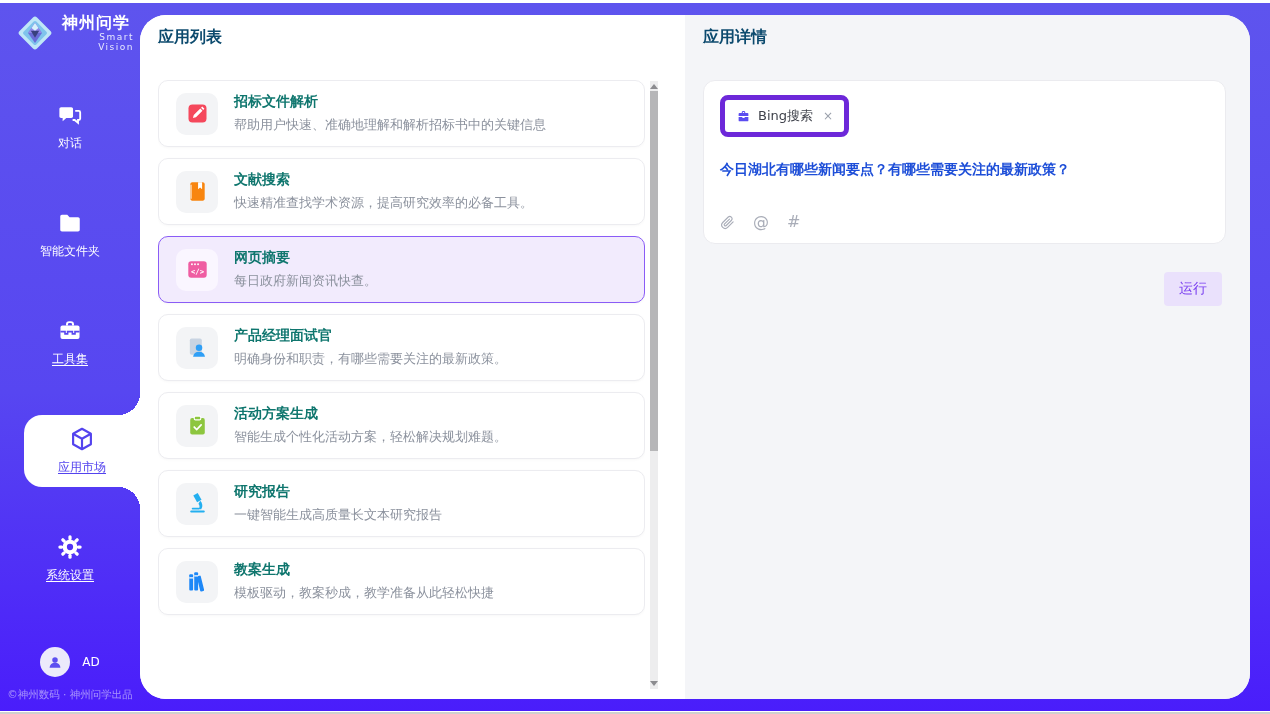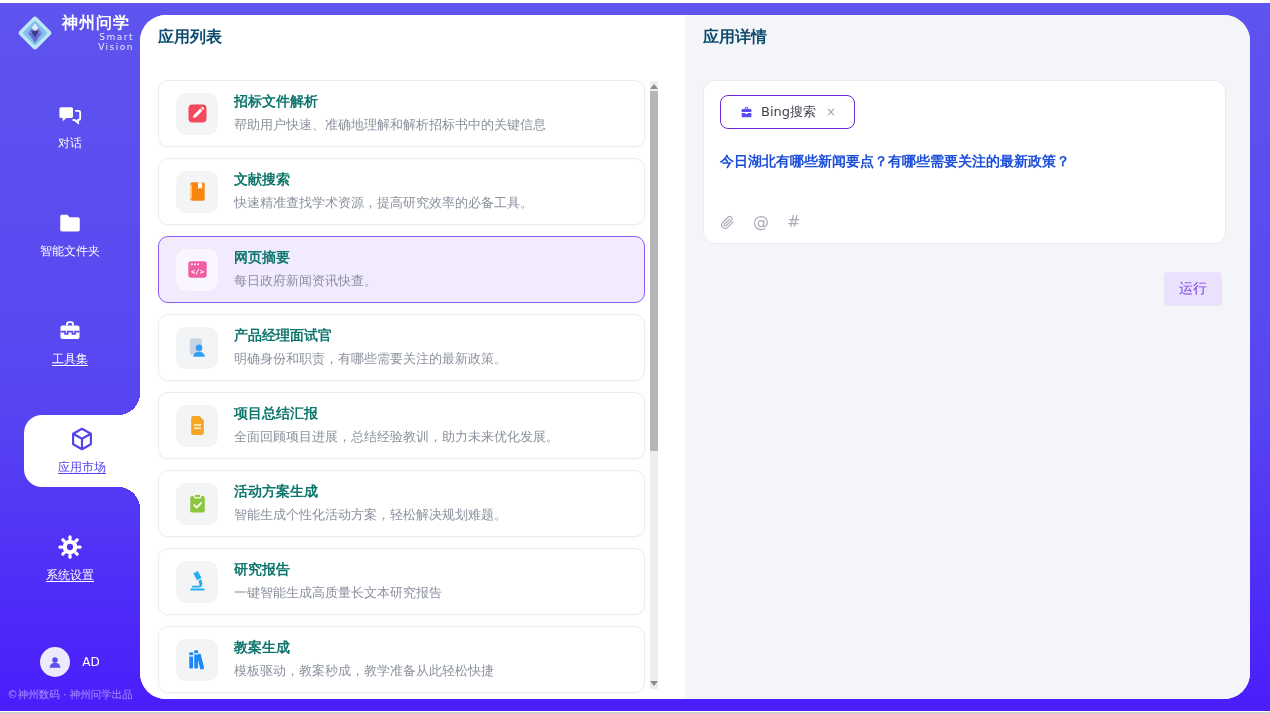--- a/index.html
+++ b/index.html
@@ -56,22 +56,22 @@
   .scrollbar { position:absolute; right:27px; top:66px; bottom:10px; width:8px; background:#ededee; }
   .sb-arrow { position:absolute; left:0; width:0; height:0; border-left:4px solid transparent; border-right:4px solid transparent; }
   .sb-arrow.up { top:3px; border-bottom:5px solid #8c8c90; }
   .sb-arrow.down { bottom:3px; border-top:5px solid #8c8c90; }
   .sb-thumb { position:absolute; top:10px; left:0; width:8px; height:360px; background:#b6b6b8; }
 
   
   .detail-panel { flex:1; position:relative; background:#f4f5f8; }
   .input-card { position:absolute; top:65px; left:18px; right:24px; height:164px; background:#fff;
     border:1px solid #ebebef; border-radius:12px; padding:14px 16px; }
-  .chip { display:inline-flex; align-items:center; gap:7px; border:1px solid #6d28d9; border-radius:8px;
-    padding:7px 18px; background:#fff; font-size:13px; color:#3f424b; }
+  .chip { display:inline-flex; align-items:center; gap:7px; border:5px solid #6d28d9; border-radius:8px;
+    padding:7px 11px; background:#fff; font-size:13px; color:#3f424b; }
   .chip-icon { width:15px; height:15px; color:#5b4cf0; }
   .chip-icon svg { width:100%; height:100%; display:block; }
   .chip-close { color:#9aa0ab; font-size:12px; margin-left:3px; cursor:pointer; }
   .query { margin-top:22px; font-size:14px; color:#1d4ed8; line-height:1.5; cursor:text;font-weight:bold; }
   .attach-row { position:absolute; left:16px; bottom:13px; display:flex; align-items:center; gap:18px; color:#a9adb8; }
   .attach-row .glyph { font-size:16px; line-height:1; cursor:pointer; }
   .attach-row svg { width:15px; height:15px; display:block; cursor:pointer; }
   .run-btn { position:absolute; top:257px; right:28px; background:#eae1fc; color:#7a3ff0; border:none;
     font-size:14px; padding:8px 15px; border-radius:4px; cursor:pointer;
     font-family:"DejaVu Sans","Liberation Sans",sans-serif; }
@@ -239,34 +239,20 @@
                 </svg>
               </span>
             </span>
             <span>
               <div class="card-title">产品经理面试官</div>
               <div class="card-desc">明确身份和职责，有哪些需要关注的最新政策。</div>
             </span>
           </div>
           <div class="card">
             <span class="app-icon-box">
-              <span style="display: flex; color: rgb(246, 166, 35);">
-                <svg viewBox="0 0 24 24">
-                  <path fill="currentColor" d="M5.4 4.2c0-1.1.9-2 2-2h6.8l4.4 4.4v13.2c0 1.1-.9 2-2 2H7.4c-1.1 0-2-.9-2-2z"></path>
-                  <path fill="#fff" opacity=".85" d="M8.4 10.8h7.2v1.5H8.4zM8.4 14.2h7.2v1.5H8.4z"></path>
-                </svg>
-              </span>
-            </span>
-            <span>
-              <div class="card-title">项目总结汇报</div>
-              <div class="card-desc">全面回顾项目进展，总结经验教训，助力未来优化发展。</div>
-            </span>
-          </div>
-          <div class="card">
-            <span class="app-icon-box">
               <span style="display: flex; color: rgb(141, 198, 63);">
                 <svg viewBox="0 0 24 24">
                   <rect x="4.4" y="4.2" width="15.2" height="17.2" rx="2" fill="currentColor"></rect>
                   <rect x="8.6" y="2.2" width="6.8" height="4" rx="1.3" fill="currentColor" stroke="#fff" stroke-width="1.2"></rect>
                   <path d="M8.6 13.6l2.6 2.6 4.6-4.8" fill="none" stroke="#fff" stroke-width="1.8" stroke-linecap="round"></path>
                 </svg>
               </span>
             </span>
             <span>
               <div class="card-title">活动方案生成</div>

